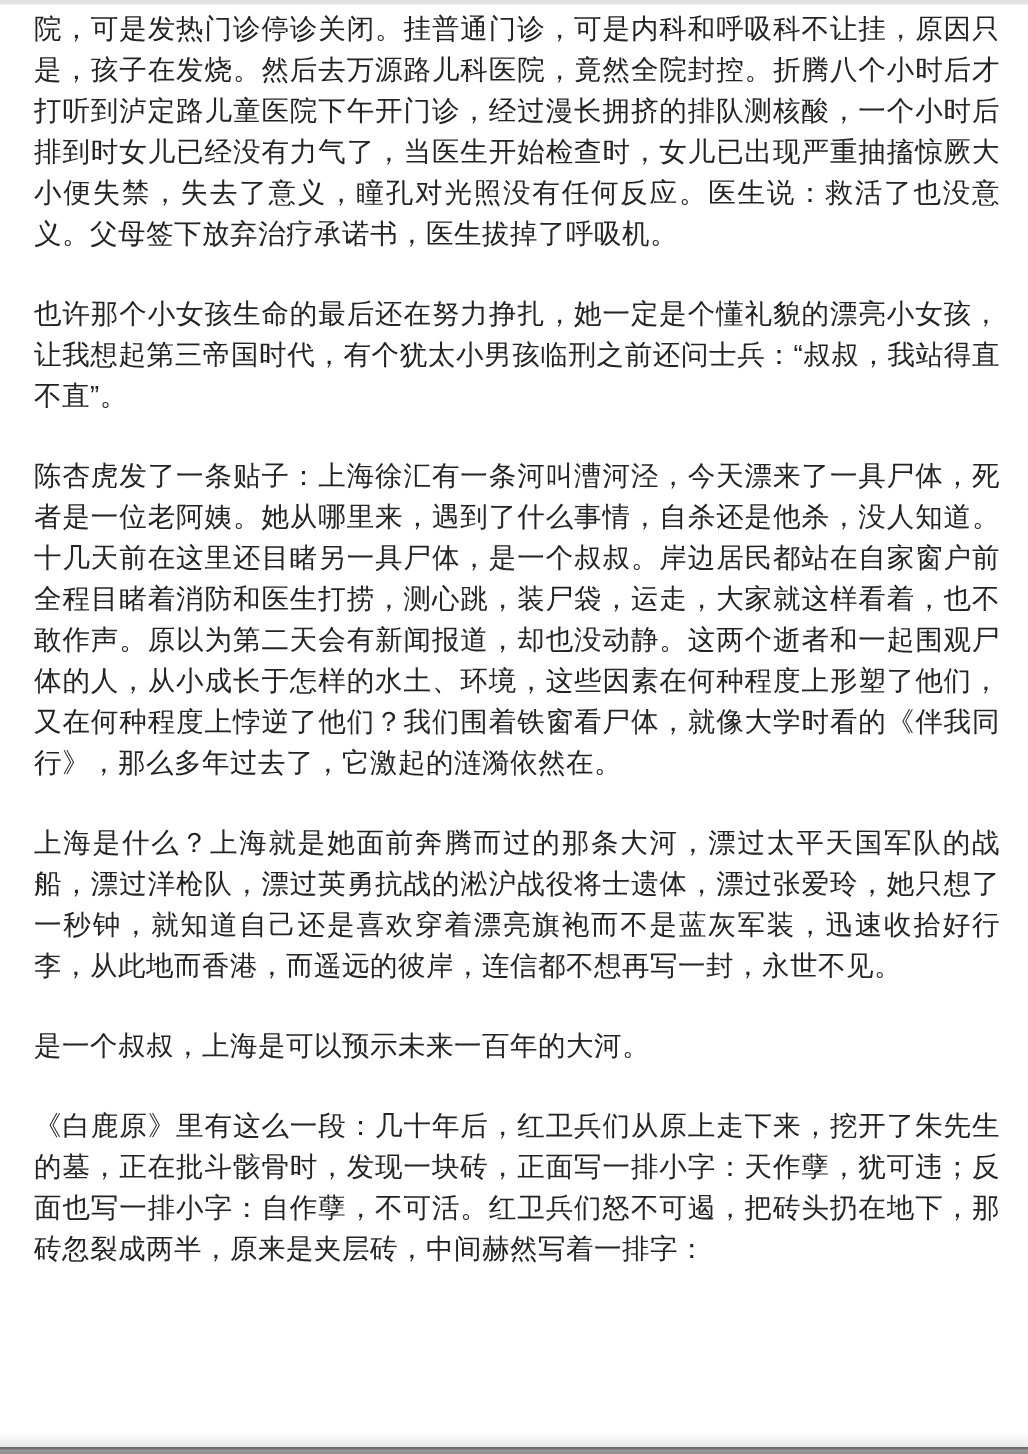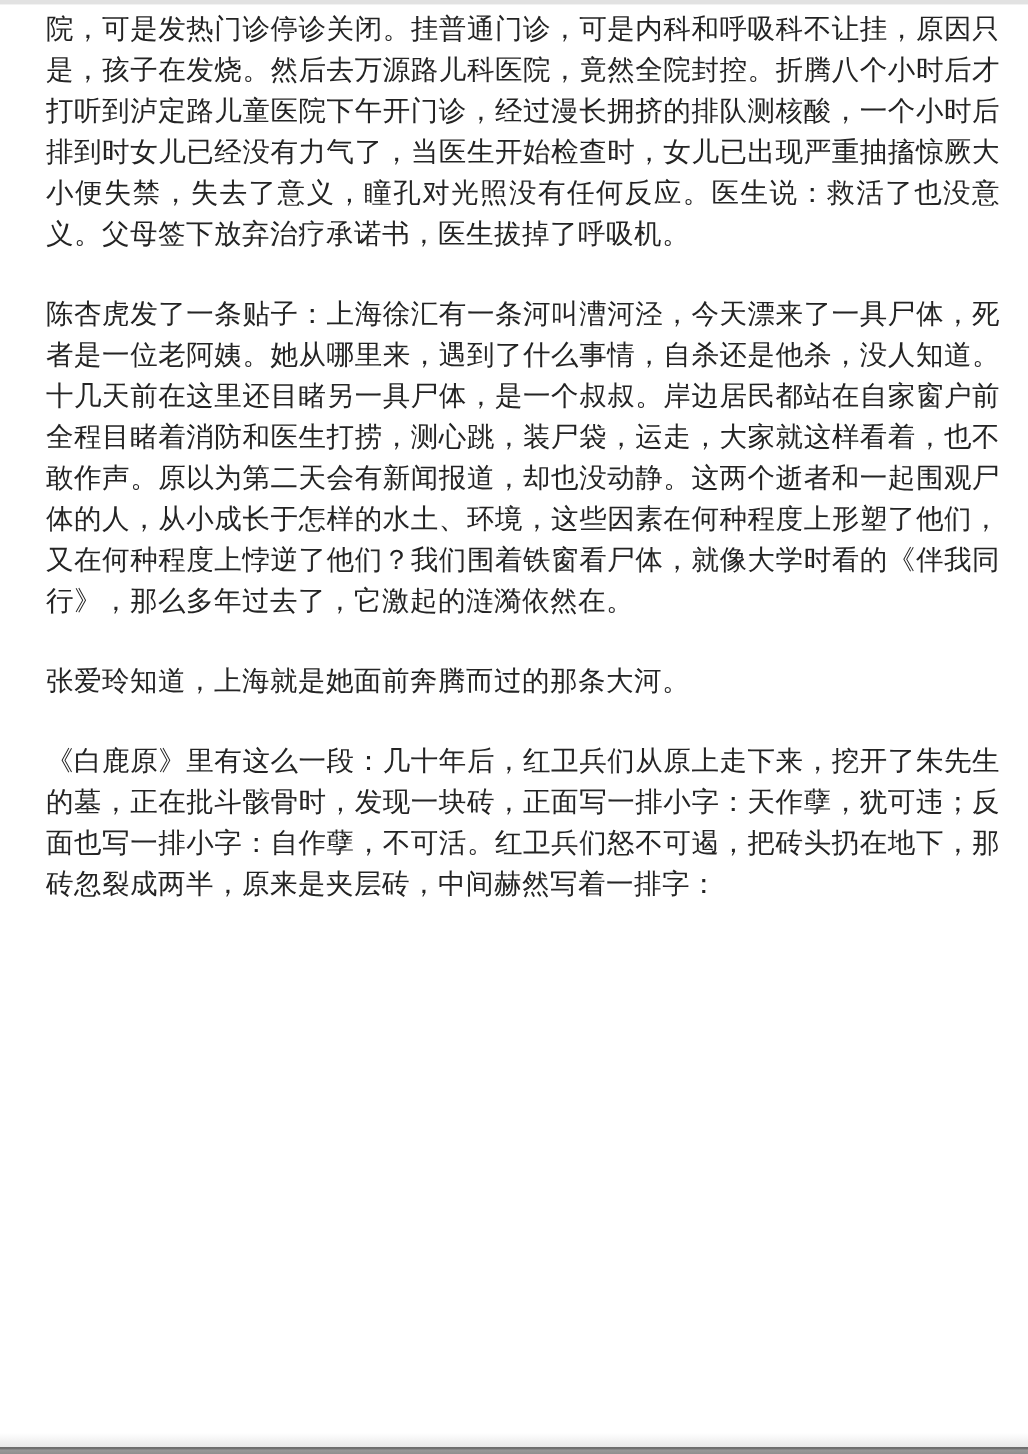--- a/index.html
+++ b/index.html
@@ -30,21 +30,21 @@
     box-sizing: border-box;
     padding: 3px 28px 0 34px;
     color: #242424;
     font-size: 27.5px;
     line-height: 41px;
     text-align: justify;
     text-justify: inter-ideograph;
     letter-spacing: 0.5px;
   }
   .article-body p {
-    margin: 0 0 39px 12px;
+    margin: 0 0 39px 0;
   }
   .article-body p:last-child {
     margin-bottom: 0;
   }
   .bottom-fade {
     position: absolute;
     left: 0;
     bottom: 7px;
     width: 100%;
     height: 14px;
@@ -60,19 +60,21 @@
     background: linear-gradient(to bottom, #6e6e6e 0%, #6e6e6e 20%, #989898 45%, #8f8f8f 100%);
   }
 </style>
 </head>
 <body>
 
 <div class="top-edge"></div>
 
 <div class="article-body">
   <p>院，可是发热门诊停诊关闭。挂普通门诊，可是内科和呼吸科不让挂，原因只是，孩子在发烧。然后去万源路儿科医院，竟然全院封控。折腾八个小时后才打听到泸定路儿童医院下午开门诊，经过漫长拥挤的排队测核酸，一个小时后排到时女儿已经没有力气了，当医生开始检查时，女儿已出现严重抽搐惊厥大小便失禁，失去了意义，瞳孔对光照没有任何反应。医生说：救活了也没意义。父母签下放弃治疗承诺书，医生拔掉了呼吸机。</p>
+  <p>也许那个小女孩生命的最后还在努力挣扎，她一定是个懂礼貌的漂亮小女孩，让我想起第三帝国时代，有个犹太小男孩临刑之前还问士兵：“叔叔，我站得直不直”。</p>
   <p>陈杏虎发了一条贴子：上海徐汇有一条河叫漕河泾，今天漂来了一具尸体，死者是一位老阿姨。她从哪里来，遇到了什么事情，自杀还是他杀，没人知道。十几天前在这里还目睹另一具尸体，是一个叔叔。岸边居民都站在自家窗户前全程目睹着消防和医生打捞，测心跳，装尸袋，运走，大家就这样看着，也不敢作声。原以为第二天会有新闻报道，却也没动静。这两个逝者和一起围观尸体的人，从小成长于怎样的水土、环境，这些因素在何种程度上形塑了他们，又在何种程度上悖逆了他们？我们围着铁窗看尸体，就像大学时看的《伴我同行》，那么多年过去了，它激起的涟漪依然在。</p>
-  <p>张爱玲知道，上海就是她面前奔腾而过的那条大河。</p>
+  <p>上海是什么？上海就是她面前奔腾而过的那条大河，漂过太平天国军队的战船，漂过洋枪队，漂过英勇抗战的淞沪战役将士遗体，漂过张爱玲，她只想了一秒钟，就知道自己还是喜欢穿着漂亮旗袍而不是蓝灰军装，迅速收拾好行李，从此地而香港，而遥远的彼岸，连信都不想再写一封，永世不见。</p>
+  <p>是一个叔叔，上海是可以预示未来一百年的大河。</p>
   <p>《白鹿原》里有这么一段：几十年后，红卫兵们从原上走下来，挖开了朱先生的墓，正在批斗骸骨时，发现一块砖，正面写一排小字：天作孽，犹可违；反面也写一排小字：自作孽，不可活。红卫兵们怒不可遏，把砖头扔在地下，那砖忽裂成两半，原来是夹层砖，中间赫然写着一排字：</p>
 </div>
 
 <div class="bottom-fade"></div>
 <div class="bottom-bar"></div>
 
 </body></html>

